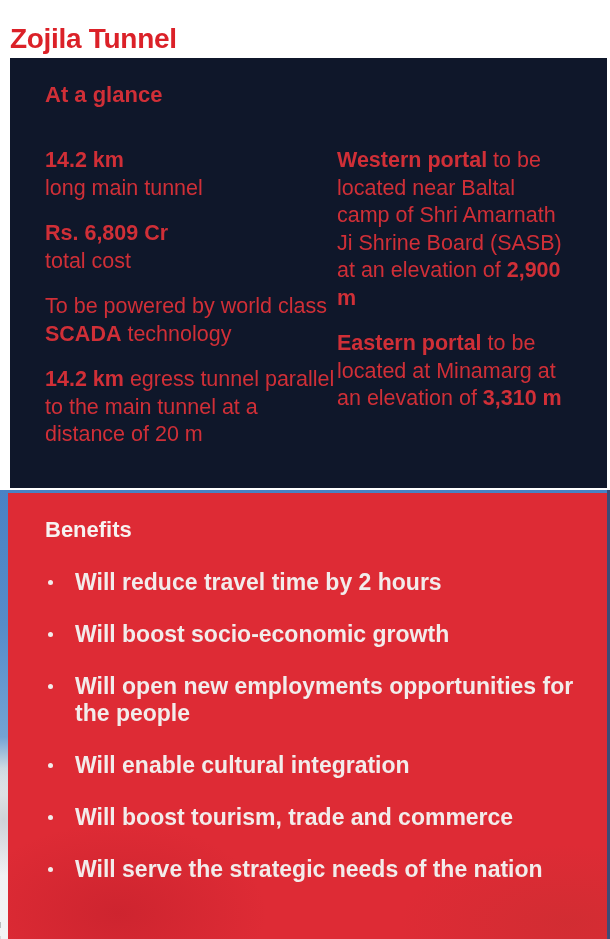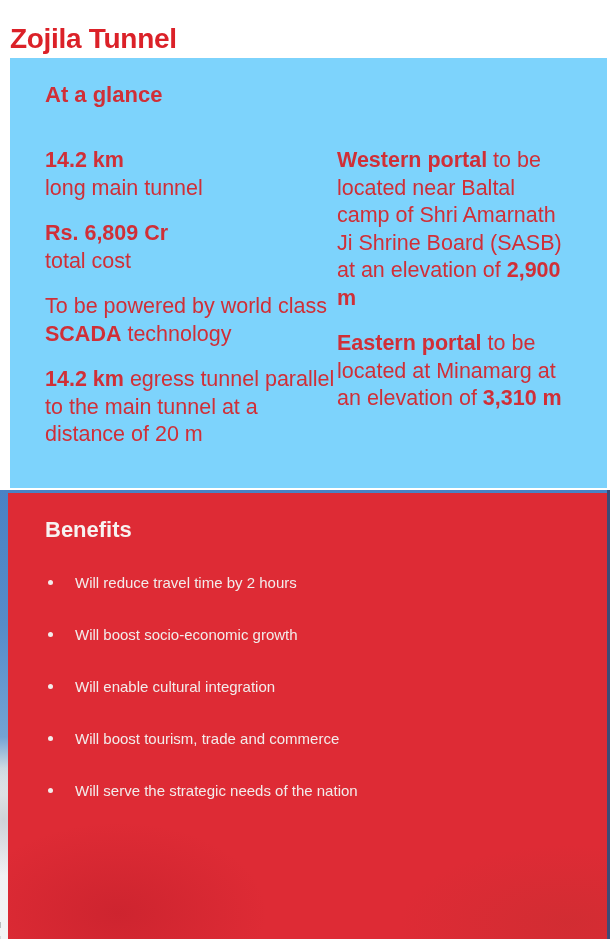--- a/index.html
+++ b/index.html
@@ -34,21 +34,21 @@
   
   .title {
     position:absolute; left:10px; top:4px;
     font-size:28px; font-weight:bold; color:#db2128;
     letter-spacing:-0.3px;
   }
 
   
   .glance-box {
     position:absolute; left:10px; top:58px; width:597px; height:430px;
-    background:#7dd3fc;
+    background:#0f172a;
     box-sizing:border-box;
     padding:24px 18px 0 35px;
   }
   .glance-heading {
     margin:0; font-size:22px; font-weight:bold; color:#d02f37;
   }
   .glance-cols { display:flex; margin-top:39px; }
   .col-left  { width:292px; flex:0 0 292px; }
   .col-right { width:226px; flex:0 0 226px; }
   .fact {
@@ -71,22 +71,23 @@
   .benefits-heading {
     margin:0; font-size:22px; font-weight:bold; color:#f7f2f1;
   }
   .benefits-list {
     list-style:none; margin:26px 0 0 0; padding:0;
   }
   .benefit-item {
     position:relative;
     padding-left:30px;
     margin-bottom:25px;
-    font-size:15px; line-height:27px;
+    font-size:23px; line-height:27px;
     color:#f2eceb;
+    font-weight:bold;
   }
   .dot {
     position:absolute; left:3px; top:11px;
     width:5px; height:5px; border-radius:50%;
     background:#f2eceb;
   }
 </style>
 </head>
 <body>
 
@@ -112,19 +113,20 @@
         <p class="fact"><span class="b">Eastern portal</span><span> to be located at Minamarg at an elevation of </span><span class="b">3,310 m</span></p>
       </div>
     </div>
   </div>
 
   <div class="benefits-box">
     <h2 class="benefits-heading">Benefits</h2>
     <ul class="benefits-list">
       <li class="benefit-item"><span class="dot"></span><span>Will reduce travel time by 2 hours</span></li>
       <li class="benefit-item"><span class="dot"></span><span>Will boost socio-economic growth</span></li>
+      <li class="benefit-item"><span class="dot"></span><span>Will open new employments opportunities for the people</span></li>
       <li class="benefit-item"><span class="dot"></span><span>Will enable cultural integration</span></li>
       <li class="benefit-item"><span class="dot"></span><span>Will boost tourism, trade and commerce</span></li>
       <li class="benefit-item"><span class="dot"></span><span>Will serve the strategic needs of the nation</span></li>
     </ul>
   </div>
 
 </div>
 
 </body></html>

